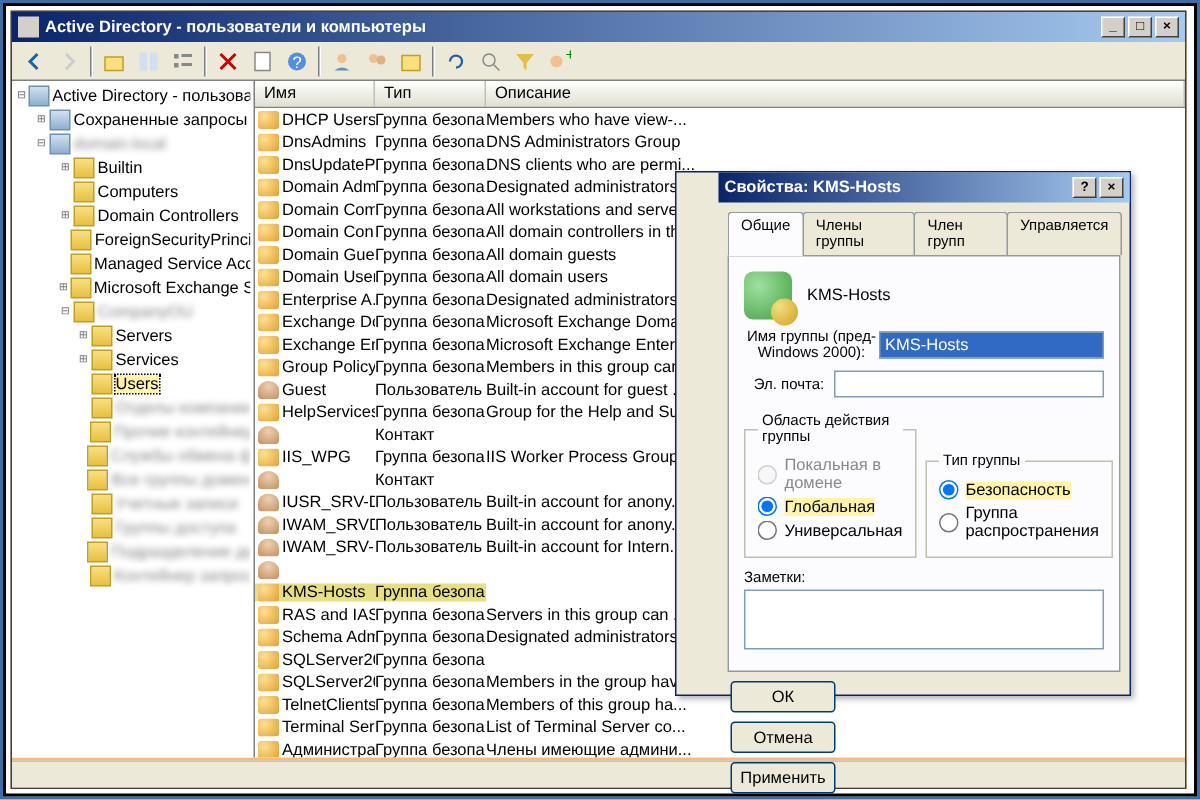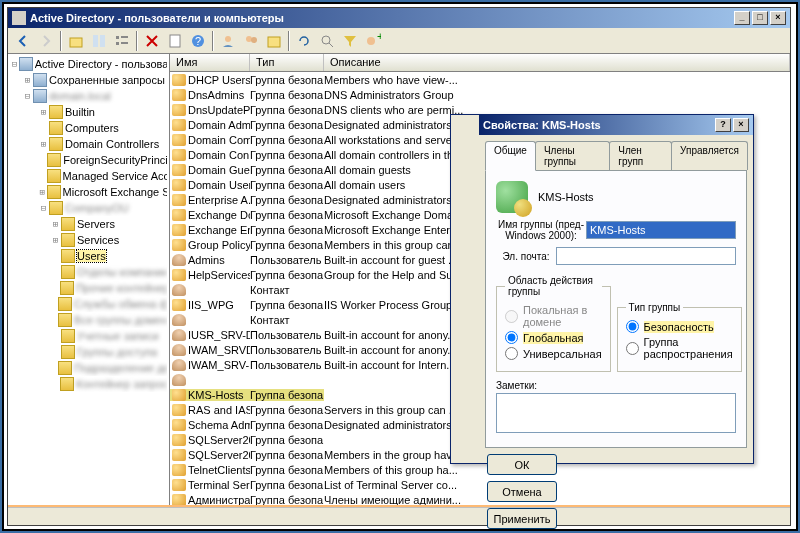--- a/index.html
+++ b/index.html
@@ -376,21 +376,21 @@
               <div class="c1">
                 <div class="ricon grp-icon"></div>
                 <span>Group Policy ...</span>
               </div>
               <div class="c2">Группа безопа...</div>
               <div class="c3">Members in this group can...</div>
             </div>
             <div class="row">
               <div class="c1">
                 <div class="ricon usr-icon"></div>
-                <span>Admins</span>
+                <span>Guest</span>
               </div>
               <div class="c2">Пользователь</div>
               <div class="c3">Built-in account for guest ...</div>
             </div>
             <div class="row">
               <div class="c1">
                 <div class="ricon grp-icon"></div>
                 <span>HelpServices...</span>
               </div>
               <div class="c2">Группа безопа...</div>

